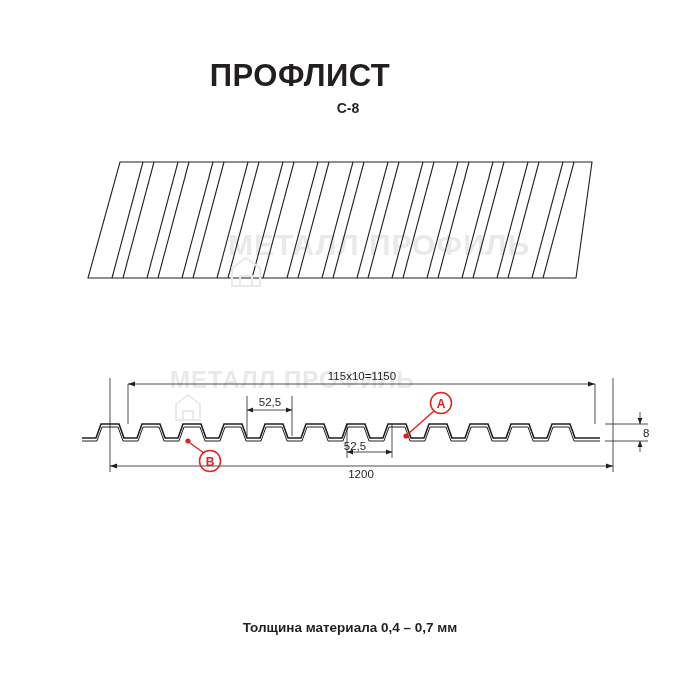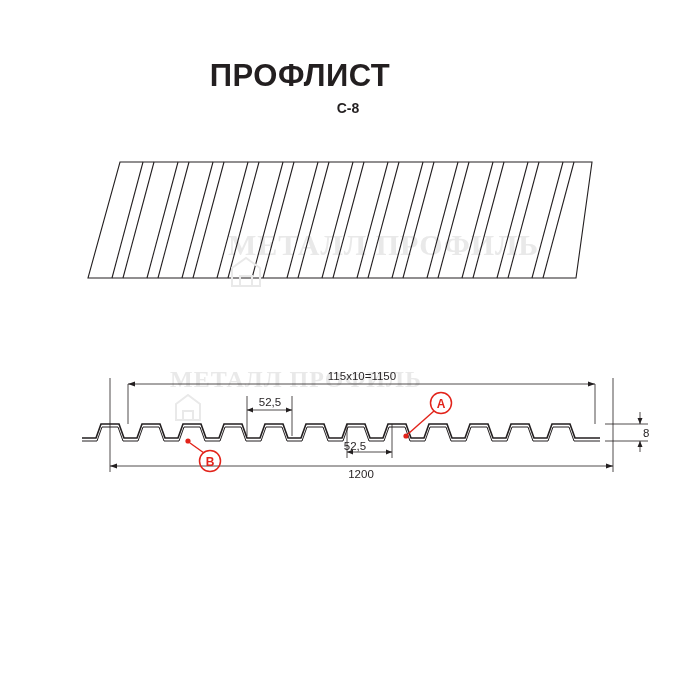--- a/index.html
+++ b/index.html
@@ -51,21 +51,21 @@
     font-weight: bold;
     color: #231f20;
   }
   .svg-layer {
     position: absolute;
     top: 0;
     left: 0;
   }
   .wm {
     position: absolute;
-    font-family: Liberation Serif, serif;
+    font-family: Liberation Sans, sans-serif;
     font-weight: bold;
     color: #e9e9e9;
     white-space: nowrap;
     pointer-events: none;
   }
   .wm1 {
     top: 228px;
     left: 228px;
     font-size: 30px;
     letter-spacing: 1px;
@@ -223,13 +223,14 @@
     <g stroke="#e9e9e9" fill="none" stroke-width="2">
       <path d="M232,268 l14,-10 l14,10 l0,18 l-28,0 Z"></path>
       <path d="M240,286 l0,-10 l12,0 l0,10"></path>
     </g>
     <g stroke="#e9e9e9" fill="none" stroke-width="2">
       <path d="M176,404 l12,-9 l12,9 l0,16 l-24,0 Z"></path>
       <path d="M183,420 l0,-9 l10,0 l0,9"></path>
     </g>
   </svg>
 
+  <div class="footnote">Толщина материала 0,4 – 0,7 мм</div>
 </div>
 
 </body></html>

